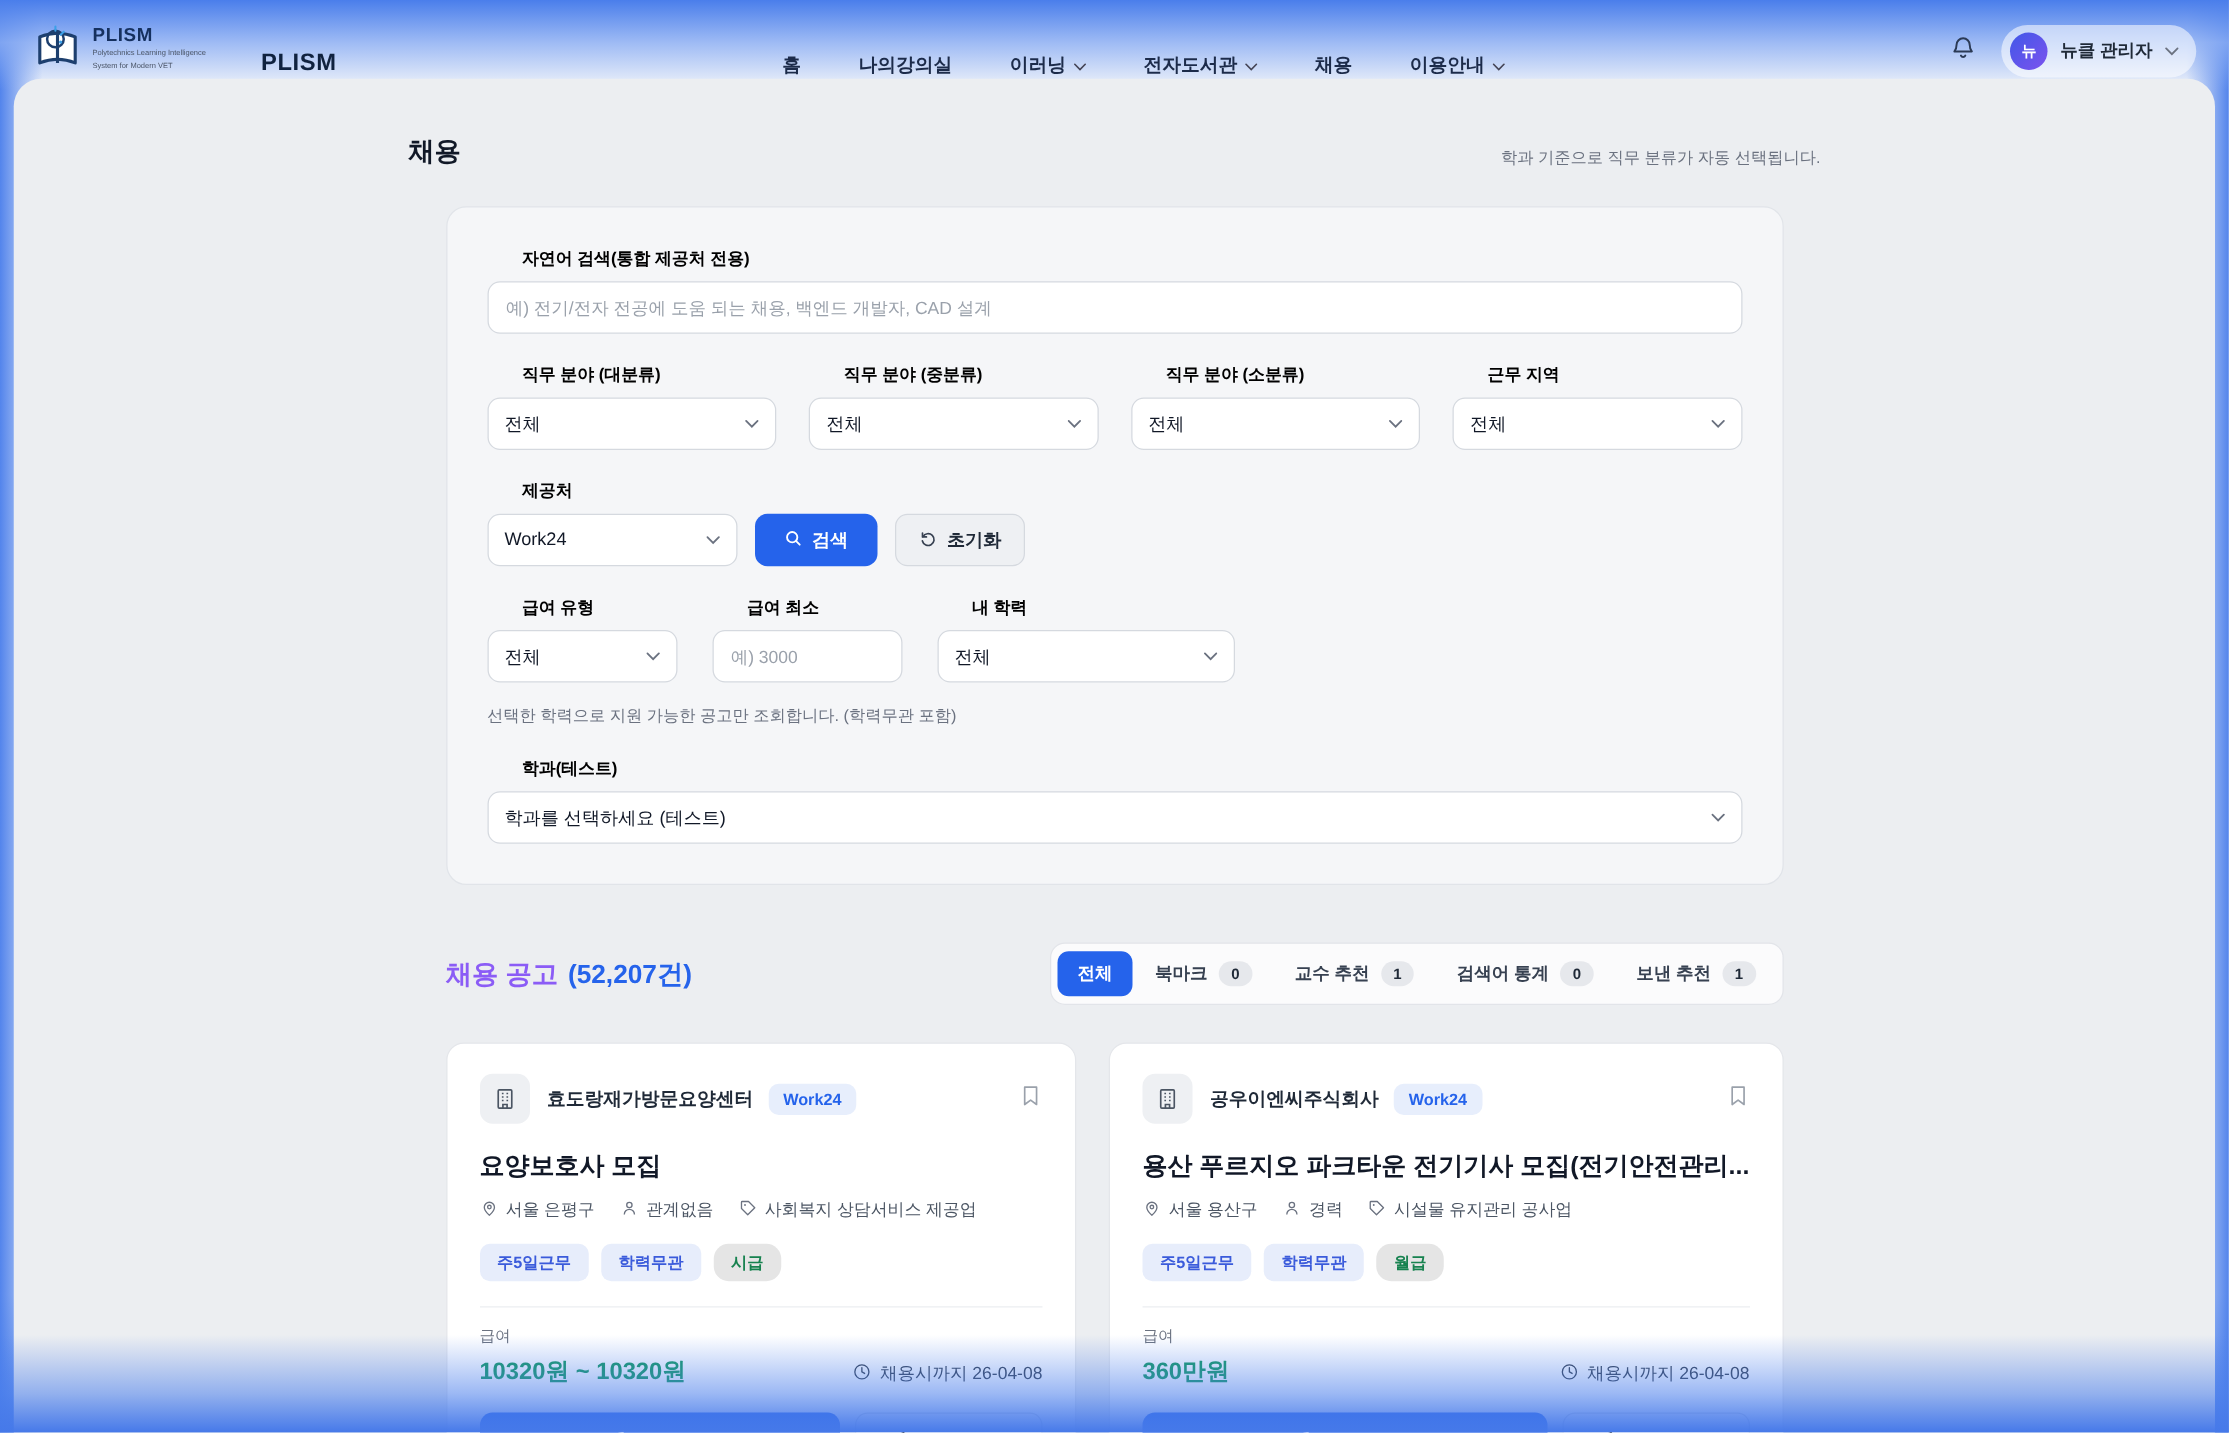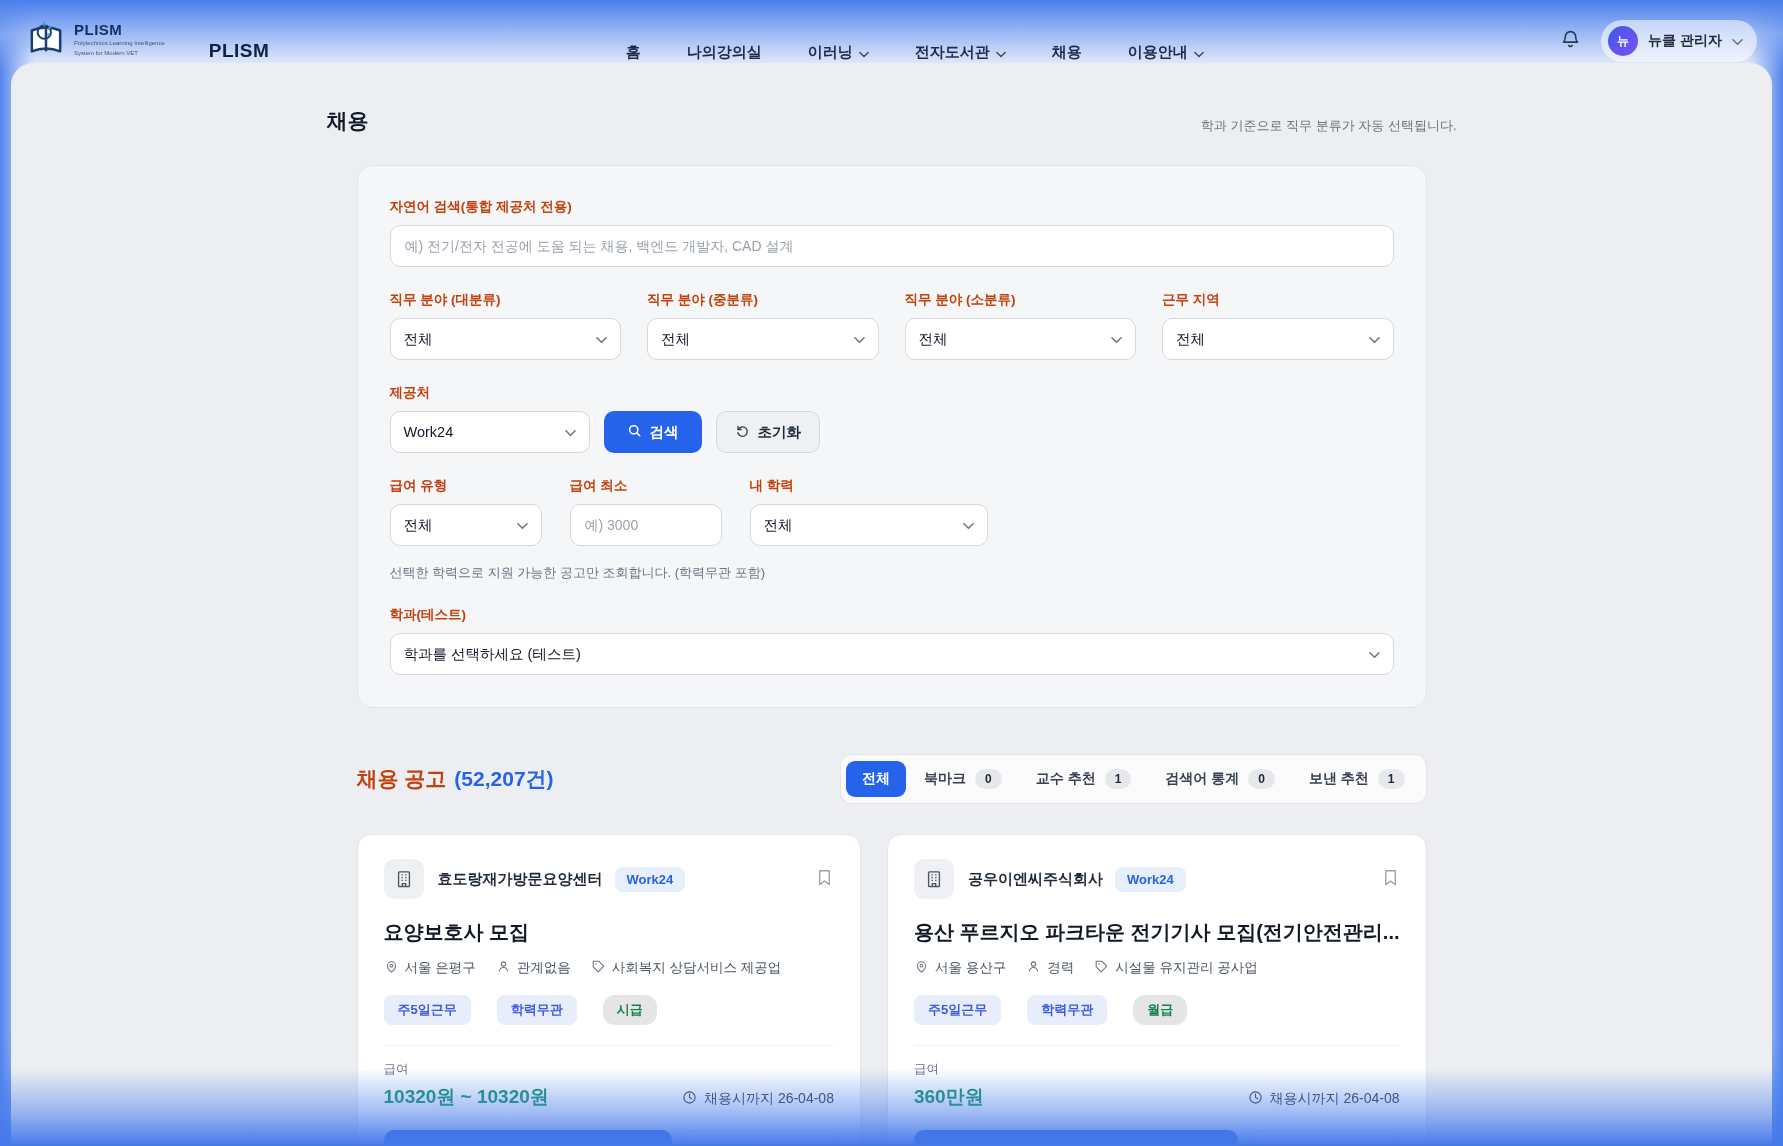--- a/index.html
+++ b/index.html
@@ -31,58 +31,58 @@
   .profile-name { font-size:14px; font-weight:600; color:#1f2937; }
 
   
   .panel { position:absolute; left:11px; right:11px; top:63px; bottom:-20px; background:#eceef1; border-radius:22px; z-index:1; }
   .page-header { width:1130px; margin:44px auto 0; display:flex; align-items:flex-end; justify-content:space-between; }
   .page-title { font-size:21px; font-weight:bold; color:#111827; }
   .page-note { font-size:13px; color:#6b7280; }
 
   
   .filter-card { width:1070px; margin:30px auto 0; background:#f5f6f8; border:1px solid #e1e4e9; border-radius:16px; padding:32px; }
-  .f-label { font-size:13.5px; font-weight:bold; color:#c2410c; margin-bottom:9px; display:block; }
+  .f-label { font-size:13.5px; font-weight:bold; color:#000000; margin-bottom:9px; display:block;margin-left:28px; }
   .text-input { width:100%; height:42px; background:#fff; border:1px solid #d5d9df; border-radius:10px; padding:0 14px; font-size:14px; color:#b91c1c; font-family:inherit; outline:none; }
   .text-input::placeholder { color:#9aa1ab; }
   .select-box { height:42px; background:#fff; border:1px solid #d5d9df; border-radius:10px; display:flex; align-items:center; justify-content:space-between; padding:0 13px; cursor:pointer; }
   .select-value { font-size:14.5px; color:#111827; }
   .row-grid4 { display:grid; grid-template-columns:repeat(4,1fr); gap:26px; margin-top:24px; }
   .row-provider { margin-top:24px; display:flex; align-items:flex-end; gap:14px; }
   .provider-col { width:200px; }
   .btn { display:flex; align-items:center; justify-content:center; gap:8px; height:42px; border-radius:10px; font-size:14.5px; font-weight:bold; cursor:pointer; border:none; font-family:inherit; }
   .btn-primary { background:#2563eb; color:#fff; padding:0 23px; }
   .btn-light { background:#eef0f3; color:#1f2937; border:1px solid #d5d9df; padding:0 18px; font-weight:600; }
   .row-salary { margin-top:24px; display:flex; gap:28px; }
   .w150 { width:152px; } .w235 { width:238px; }
   .help-text { margin-top:18px; font-size:13px; color:#6b7280; }
   .dept-block { margin-top:24px; }
 
   
   .listing-header { width:1070px; margin:46px auto 0; display:flex; align-items:center; justify-content:space-between; }
   .listing-title-wrap { display:flex; align-items:baseline; gap:8px; }
-  .listing-title { font-size:21px; font-weight:bold; color:#c2410c; }
+  .listing-title { font-size:21px; font-weight:bold; color:#8b5cf6; }
   .listing-count { font-size:21px; font-weight:bold; color:#2563eb; }
   .tabs { background:#fbfbfc; border:1px solid #e2e4e9; border-radius:12px; padding:5px; display:flex; align-items:center; gap:2px; }
   .tab { display:flex; align-items:center; gap:9px; padding:9px 16px; border-radius:9px; font-size:14px; font-weight:600; color:#374151; cursor:pointer; white-space:nowrap; }
   .tab.active { background:#2563eb; color:#fff; }
   .tab-badge { background:#e6e8ec; border-radius:999px; font-size:12px; font-weight:bold; color:#1f2937; padding:3px 10px; }
 
   
   .cards { width:1070px; margin:30px auto 0; display:grid; grid-template-columns:1fr 1fr; gap:26px; }
   .job-card { background:#fff; border:1px solid #e4e6ea; border-radius:14px; padding:24px 26px; }
   .jc-top { display:flex; align-items:center; }
   .company-icon { width:40px; height:40px; border-radius:10px; background:#eef0f3; display:flex; align-items:center; justify-content:center; flex:none; }
   .company-name { font-size:15px; font-weight:600; color:#1f2937; margin-left:14px; }
   .source-badge { margin-left:12px; background:#e7eefc; color:#2563eb; font-size:13px; font-weight:bold; padding:5px 12px; border-radius:8px; }
   .bookmark-btn { margin-left:auto; cursor:pointer; display:flex; }
   .jc-title { margin-top:20px; font-size:20px; font-weight:bold; color:#111827; white-space:nowrap; overflow:hidden; }
   .jc-meta { margin-top:13px; display:flex; align-items:center; gap:20px; }
   .meta-item { display:flex; align-items:center; gap:6px; font-size:13.5px; color:#4b5563; }
-  .jc-tags { margin-top:18px; display:flex; gap:26px; }
+  .jc-tags { margin-top:18px; display:flex; gap:10px; }
   .tag { font-size:13px; font-weight:600; padding:6px 14px; border-radius:8px; }
   .tag-blue { background:#e7edfb; color:#3b5bdb; }
   .tag-green { background:#e5e5e5; color:#17824f;border-radius:12px; }
   .jc-divider { margin-top:20px; border-top:1px solid #eceef1; }
   .jc-salary-row { margin-top:15px; display:flex; align-items:flex-end; justify-content:space-between; }
   .salary-label { font-size:12.5px; color:#6b7280; }
   .salary-value { margin-top:6px; font-size:19px; font-weight:bold; color:#159a62; }
   .deadline { display:flex; align-items:center; gap:7px; font-size:14px; color:#374151; padding-bottom:2px; }
   .jc-buttons { margin-top:20px; display:flex; gap:12px; }
   .apply-btn { flex:1; height:46px; background:#2563eb; color:#fff; border:none; border-radius:10px; font-size:15px; font-weight:bold; display:flex; align-items:center; justify-content:center; gap:9px; cursor:pointer; font-family:inherit; }

